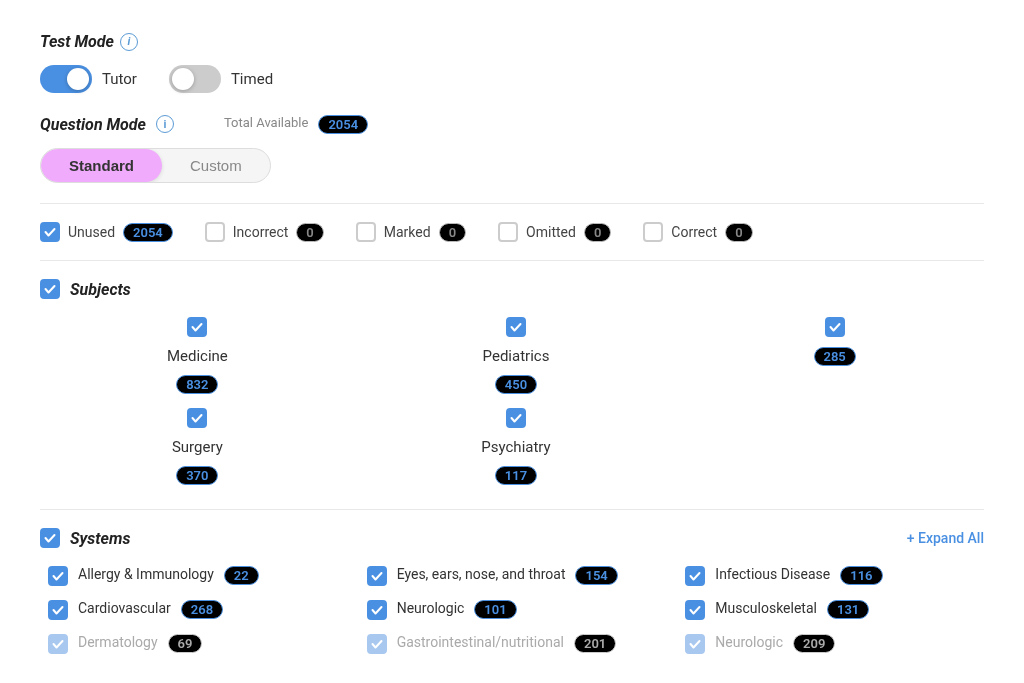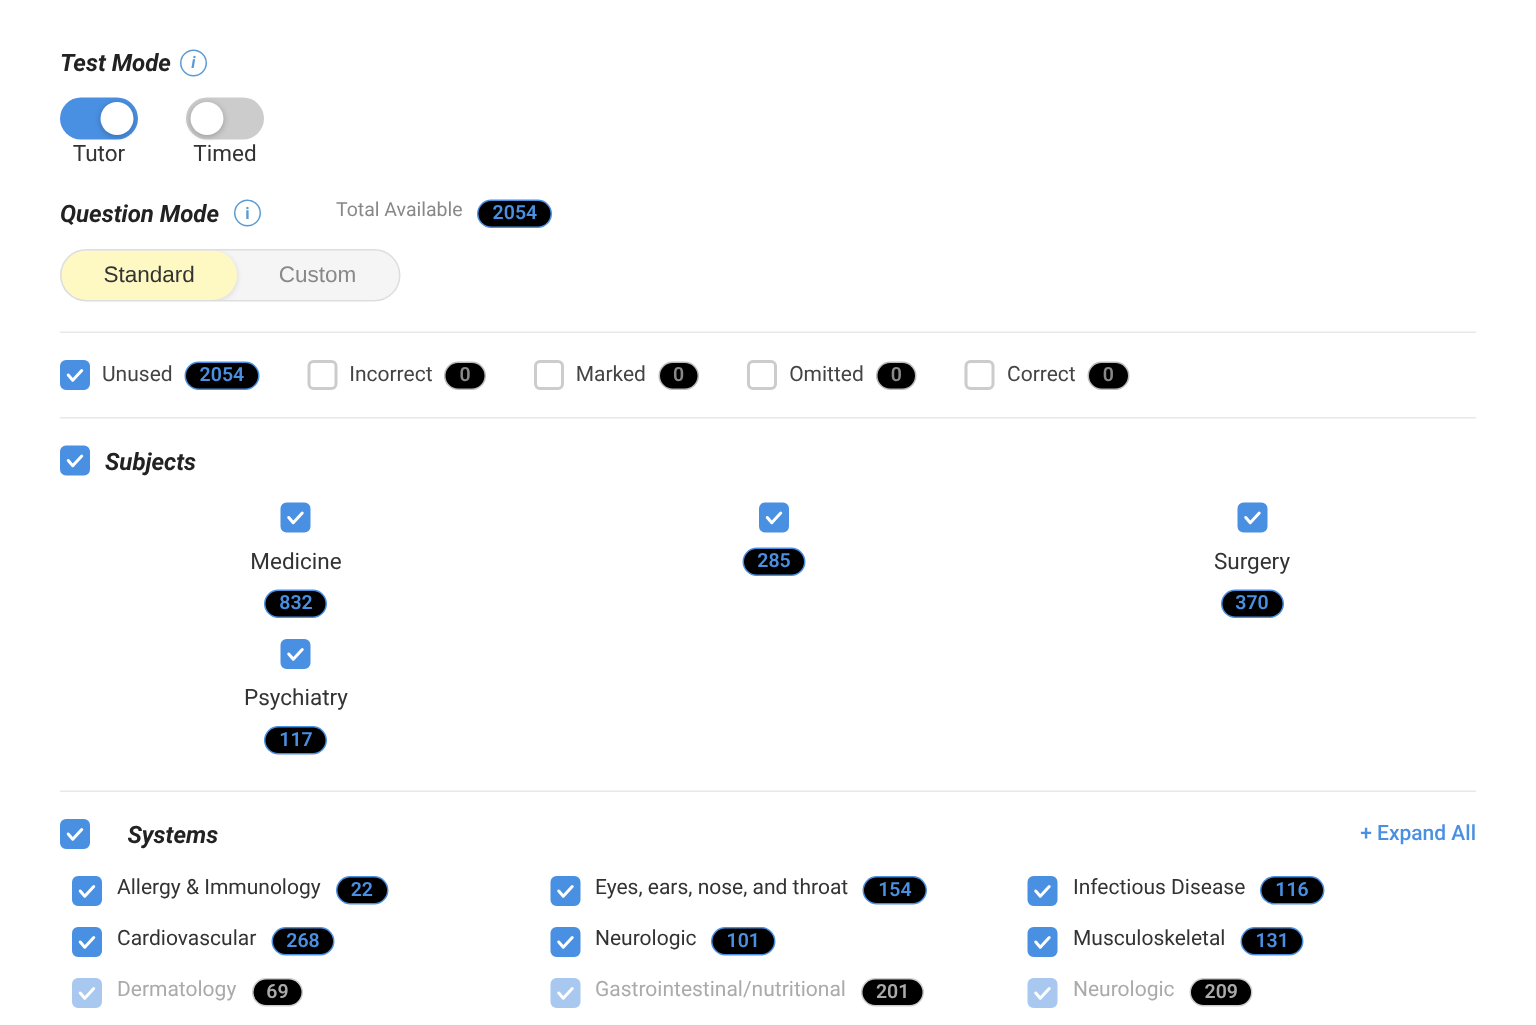--- a/index.html
+++ b/index.html
@@ -41,22 +41,21 @@
     .test-mode-section { margin-bottom: 22px; }
     .test-mode-row {
       display: flex;
       align-items: center;
       gap: 32px;
       margin-top: 14px;
     }
     .toggle-item {
       display: flex;
       align-items: center;
-      gap: 0;
-      flex-direction: column;
+      gap: 10px;
     }
     .toggle {
       position: relative;
       width: 52px;
       height: 28px;
       cursor: pointer;
     }
     .toggle-track {
       position: absolute;
       inset: 0;
@@ -125,23 +124,23 @@
       font-size: 15px;
       font-weight: 500;
       cursor: pointer;
       border: none;
       background: transparent;
       color: #888;
       border-radius: 20px;
       transition: background 0.15s, color 0.15s;
     }
     .mode-btn.active {
-      background: #fef9c3;
+      background: #f0abfc;
       color: #333;
-      font-weight: 400;
+      font-weight: 700;
       box-shadow: 0 1px 4px rgba(0,0,0,0.12);
     }
 
     
     .divider {
       border: none;
       border-top: 1px solid #e8e8e8;
       margin: 18px 0;
     }
 
@@ -342,20 +341,29 @@
     <div class="subject-item">
       <div class="checkbox checked">
         <svg viewBox="0 0 12 12" fill="none">
             <polyline points="1.5,6 4.5,9.5 10.5,3" stroke="white" stroke-width="2" stroke-linecap="round" stroke-linejoin="round"></polyline>
           </svg>
       </div>
       <span>Medicine</span>
       <span class="badge">832</span>
     </div>
 
+    <div class="subject-item">
+      <div class="checkbox checked">
+        <svg viewBox="0 0 12 12" fill="none">
+            <polyline points="1.5,6 4.5,9.5 10.5,3" stroke="white" stroke-width="2" stroke-linecap="round" stroke-linejoin="round"></polyline>
+          </svg>
+      </div>
+      <span>Pediatrics</span>
+      <span class="badge">450</span>
+    </div>
 
     <div class="subject-item">
       <div class="checkbox checked">
         <svg viewBox="0 0 12 12" fill="none">
             <polyline points="1.5,6 4.5,9.5 10.5,3" stroke="white" stroke-width="2" stroke-linecap="round" stroke-linejoin="round"></polyline>
           </svg>
       </div>
       <span class="badge">285</span>
     </div>
 
@@ -379,21 +387,21 @@
       <span class="badge">117</span>
     </div>
 
   </div>
 </div>
 
 <hr class="divider">
 
 <div class="systems-section">
   <div class="section-header-row">
-    <div style="display:flex;align-items:center;gap:25px;">
+    <div style="display:flex;align-items:center;gap:10px;">
       <div class="checkbox checked">
         <svg viewBox="0 0 12 12" fill="none">
             <polyline points="1.5,6 4.5,9.5 10.5,3" stroke="white" stroke-width="2" stroke-linecap="round" stroke-linejoin="round"></polyline>
           </svg>
       </div>
       <span class="section-title">Systems</span>
     </div>
     <span class="expand-all">+ Expand All</span>
   </div>
 

